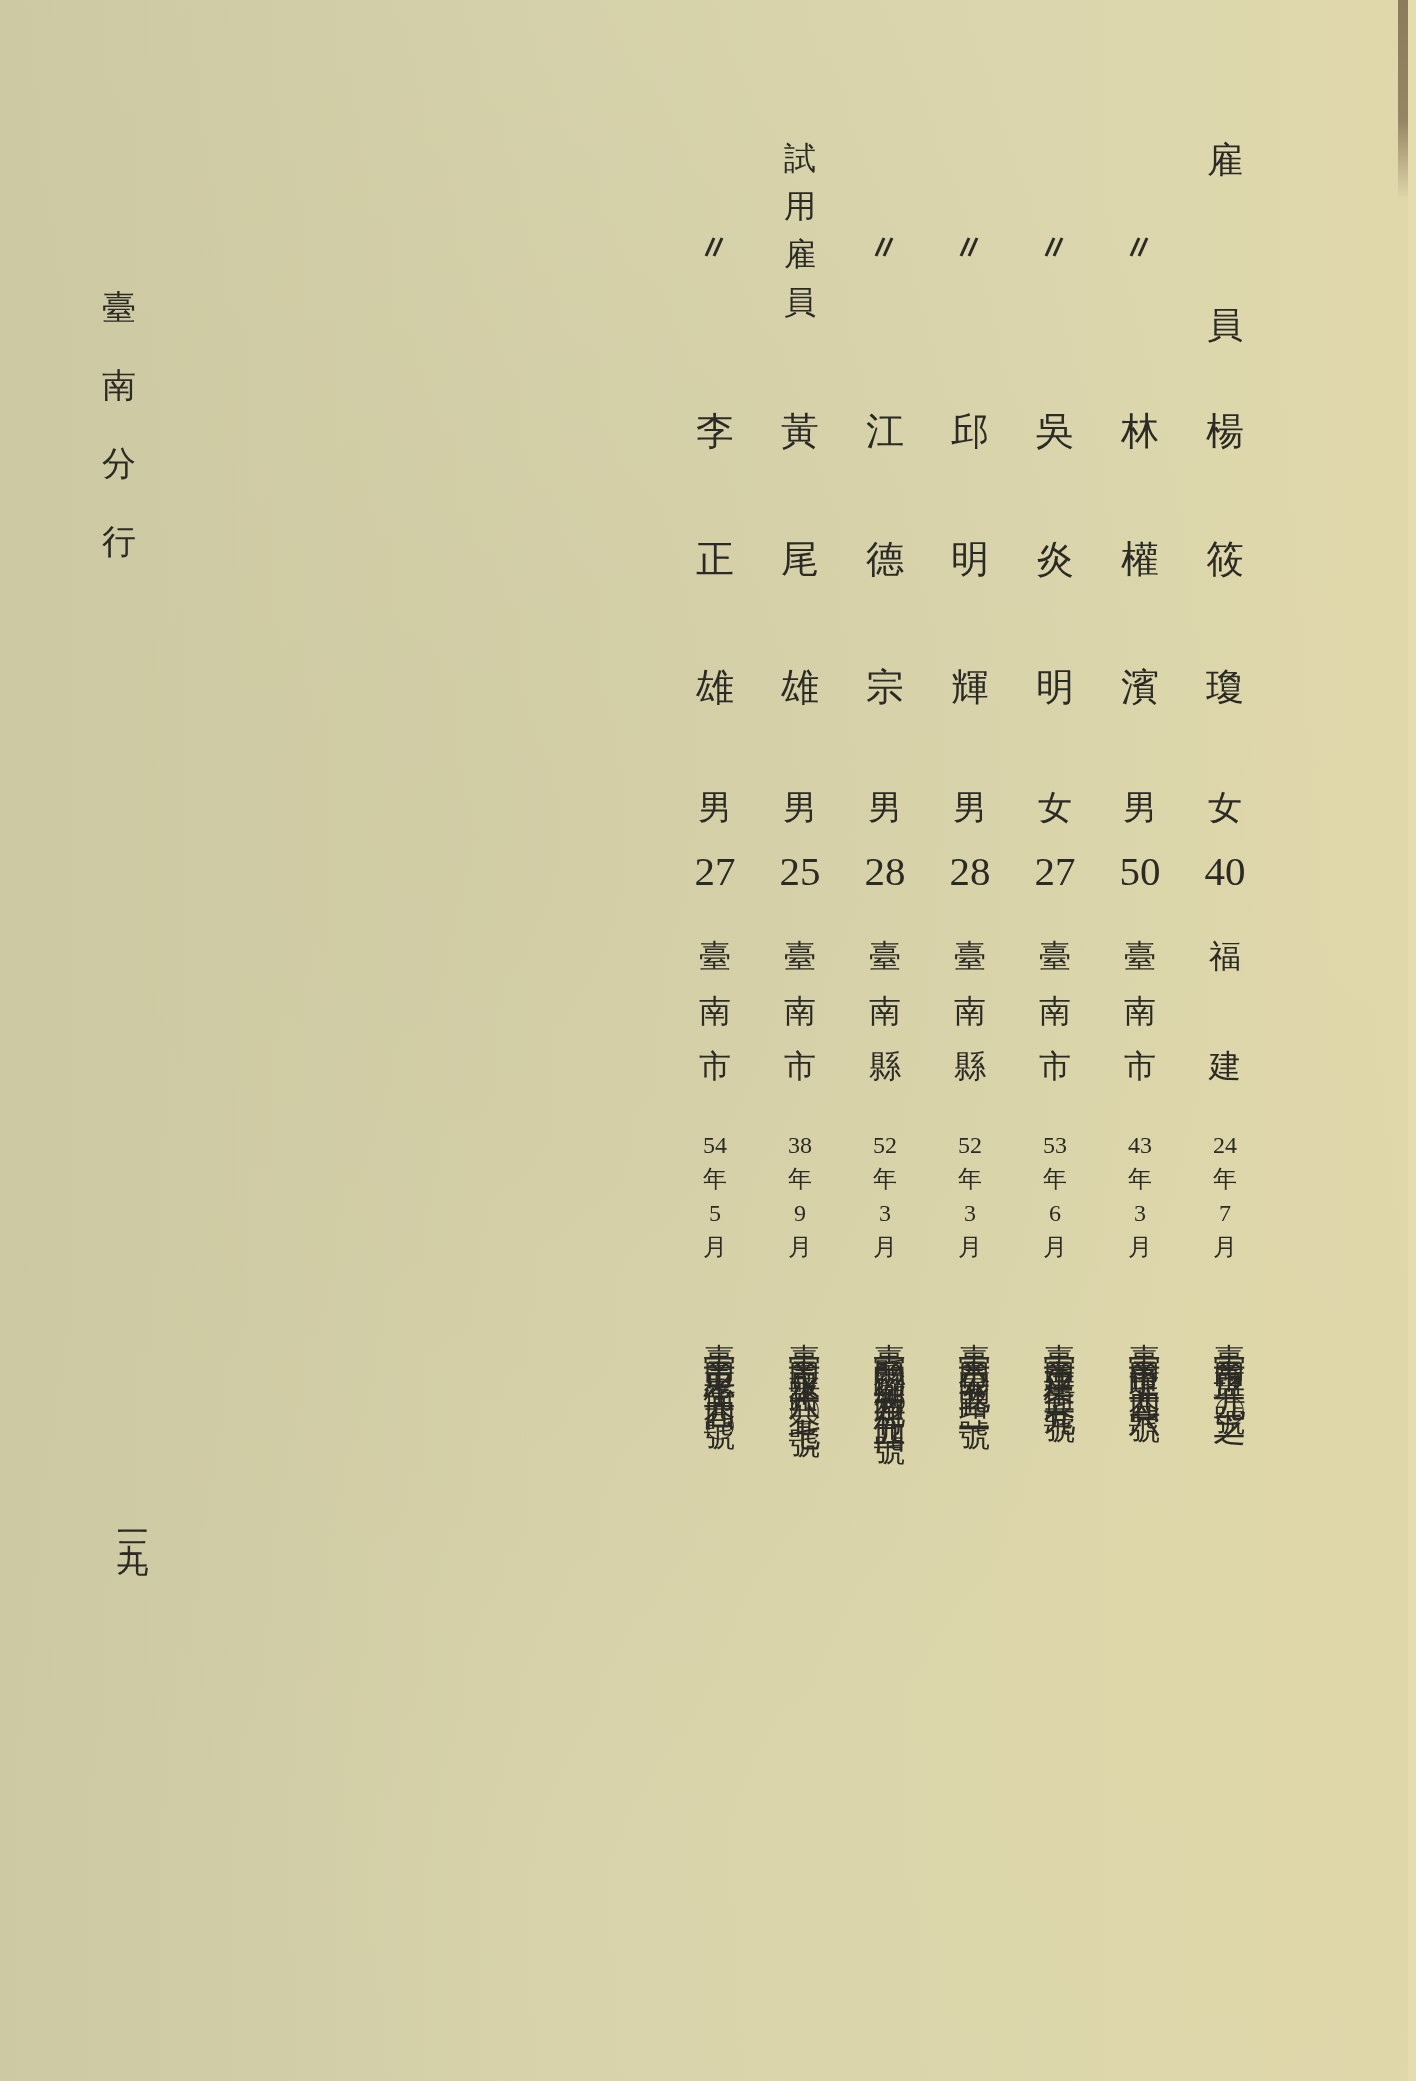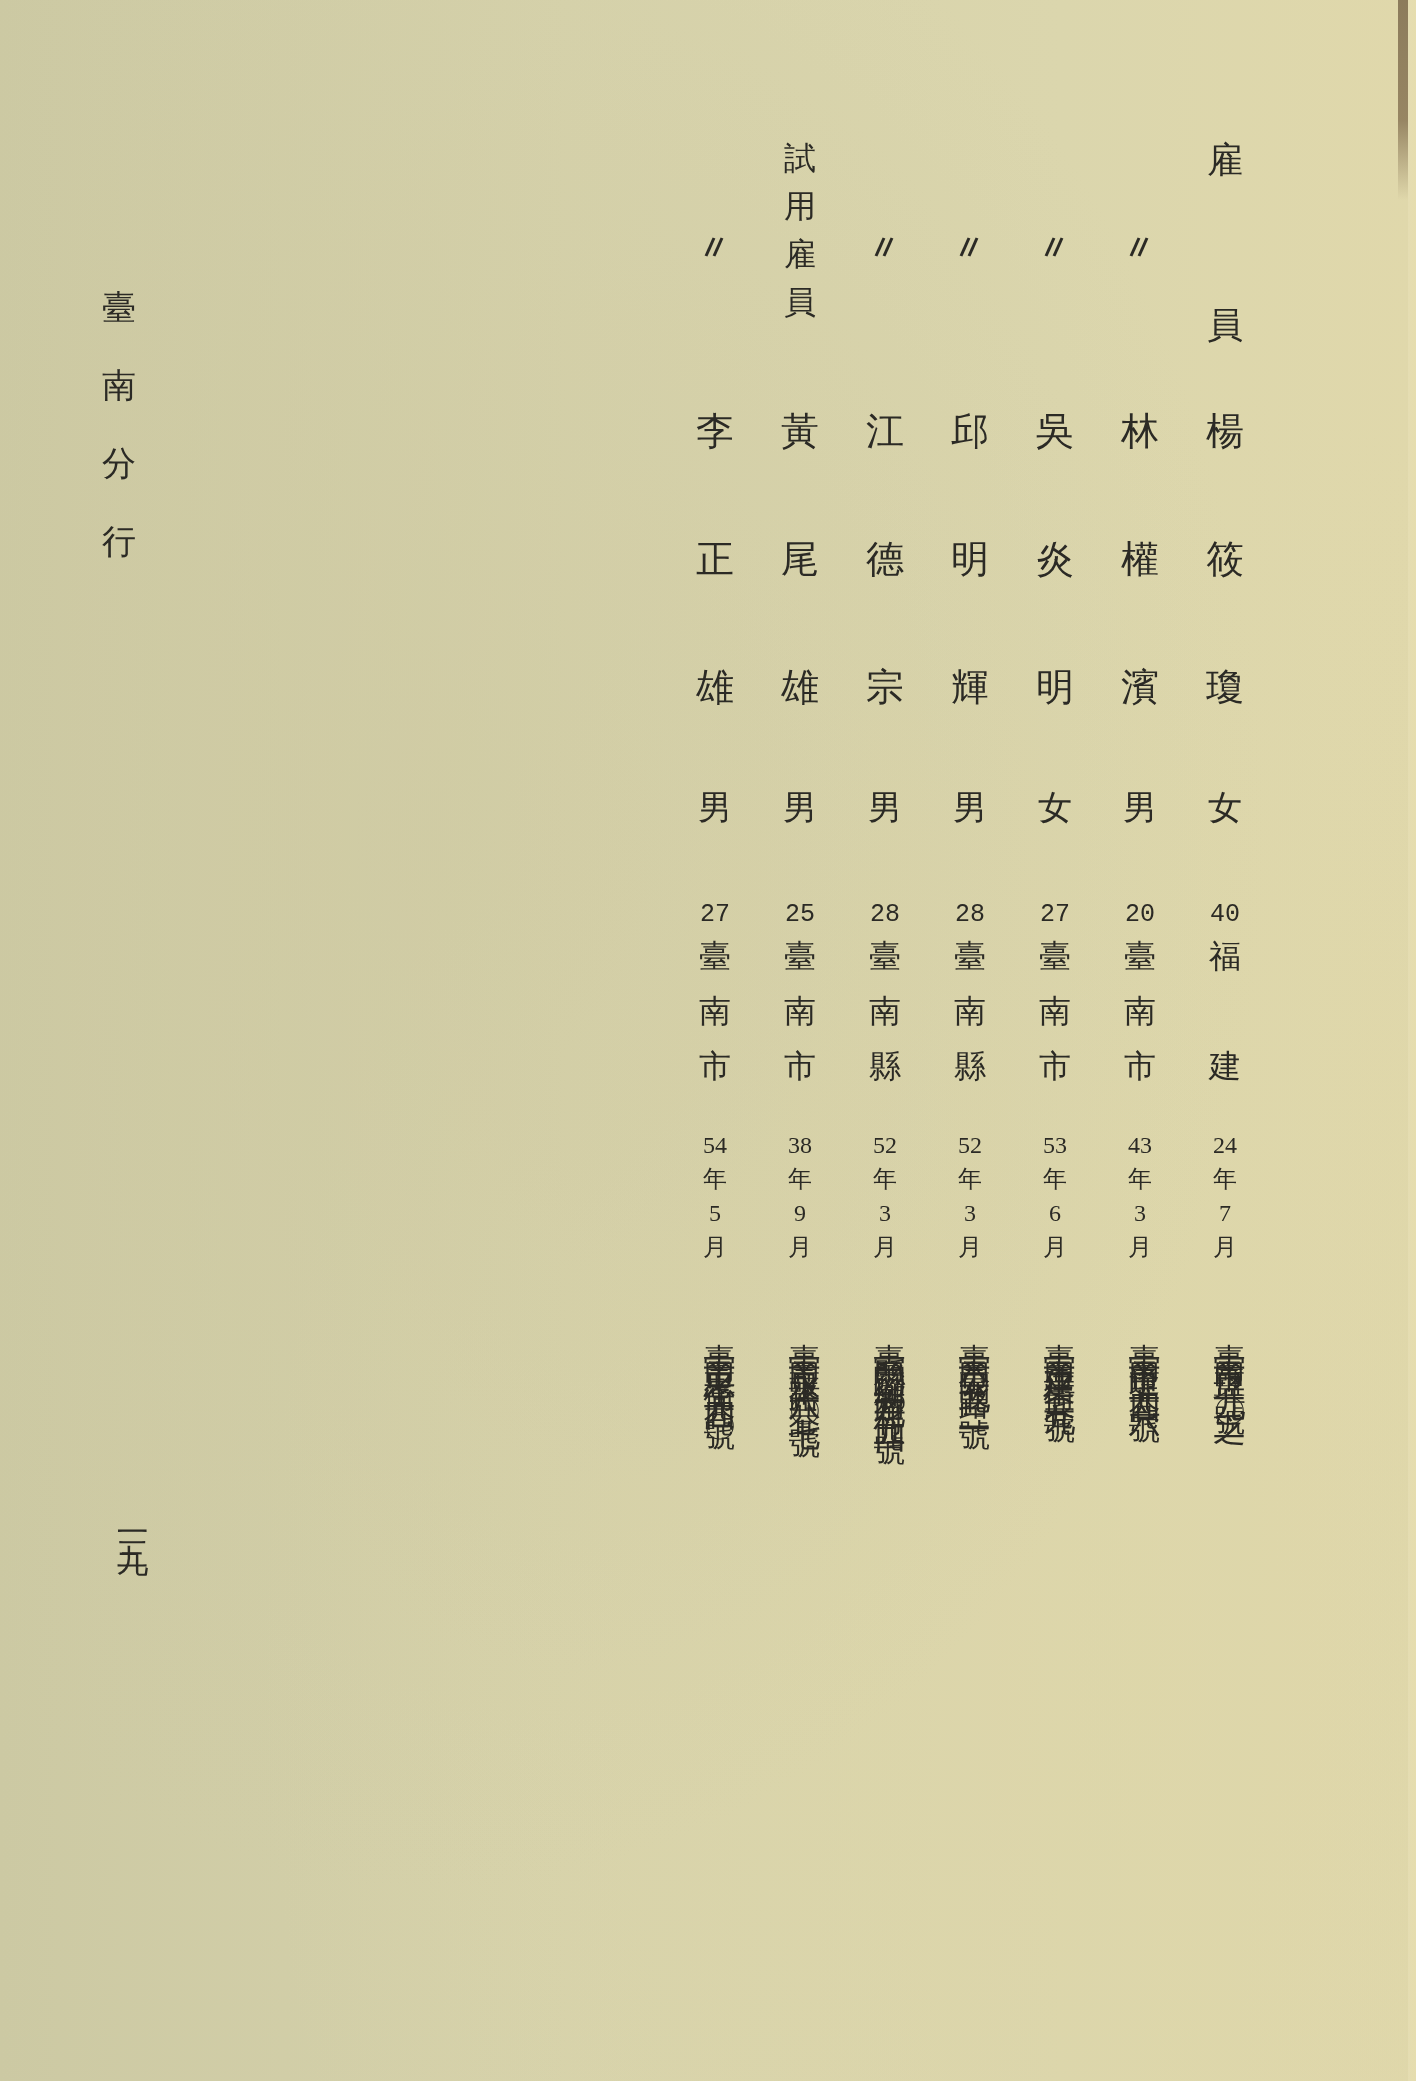--- a/index.html
+++ b/index.html
@@ -112,23 +112,23 @@
     .cell.name span {
       display: block;
       height: 128px;
       font-size: 38px;
     }
     .cell.sex {
       top: 790px;
       font-size: 34px;
     }
     .cell.age {
-      top: 902px;
-      font-size: 25px;
-      font-family: Liberation Mono, monospace;
+      top: 851px;
+      font-size: 41px;
+      font-family: Liberation Serif, serif;
     }
     .cell.origin {
       top: 940px;
       font-size: 32px;
     }
     .cell.origin span {
       display: block;
       height: 55px;
     }
     .cell.hired {
@@ -198,21 +198,21 @@
         <line x1="6" y1="24" x2="14" y2="6" stroke="#2b2a25" stroke-width="3"></line>
         <line x1="14" y1="24" x2="22" y2="6" stroke="#2b2a25" stroke-width="3"></line>
       </svg>
     </div>
     <div class="cell name">
       <span>林</span>
       <span>權</span>
       <span>濱</span>
     </div>
     <div class="cell sex">男</div>
-    <div class="cell age">20</div>
+    <div class="cell age">50</div>
     <div class="cell origin">
       <span>臺</span>
       <span>南</span>
       <span>市</span>
     </div>
     <div class="cell hired">
       <span>43</span>
       <span>年</span>
       <span>3</span>
       <span>月</span>

